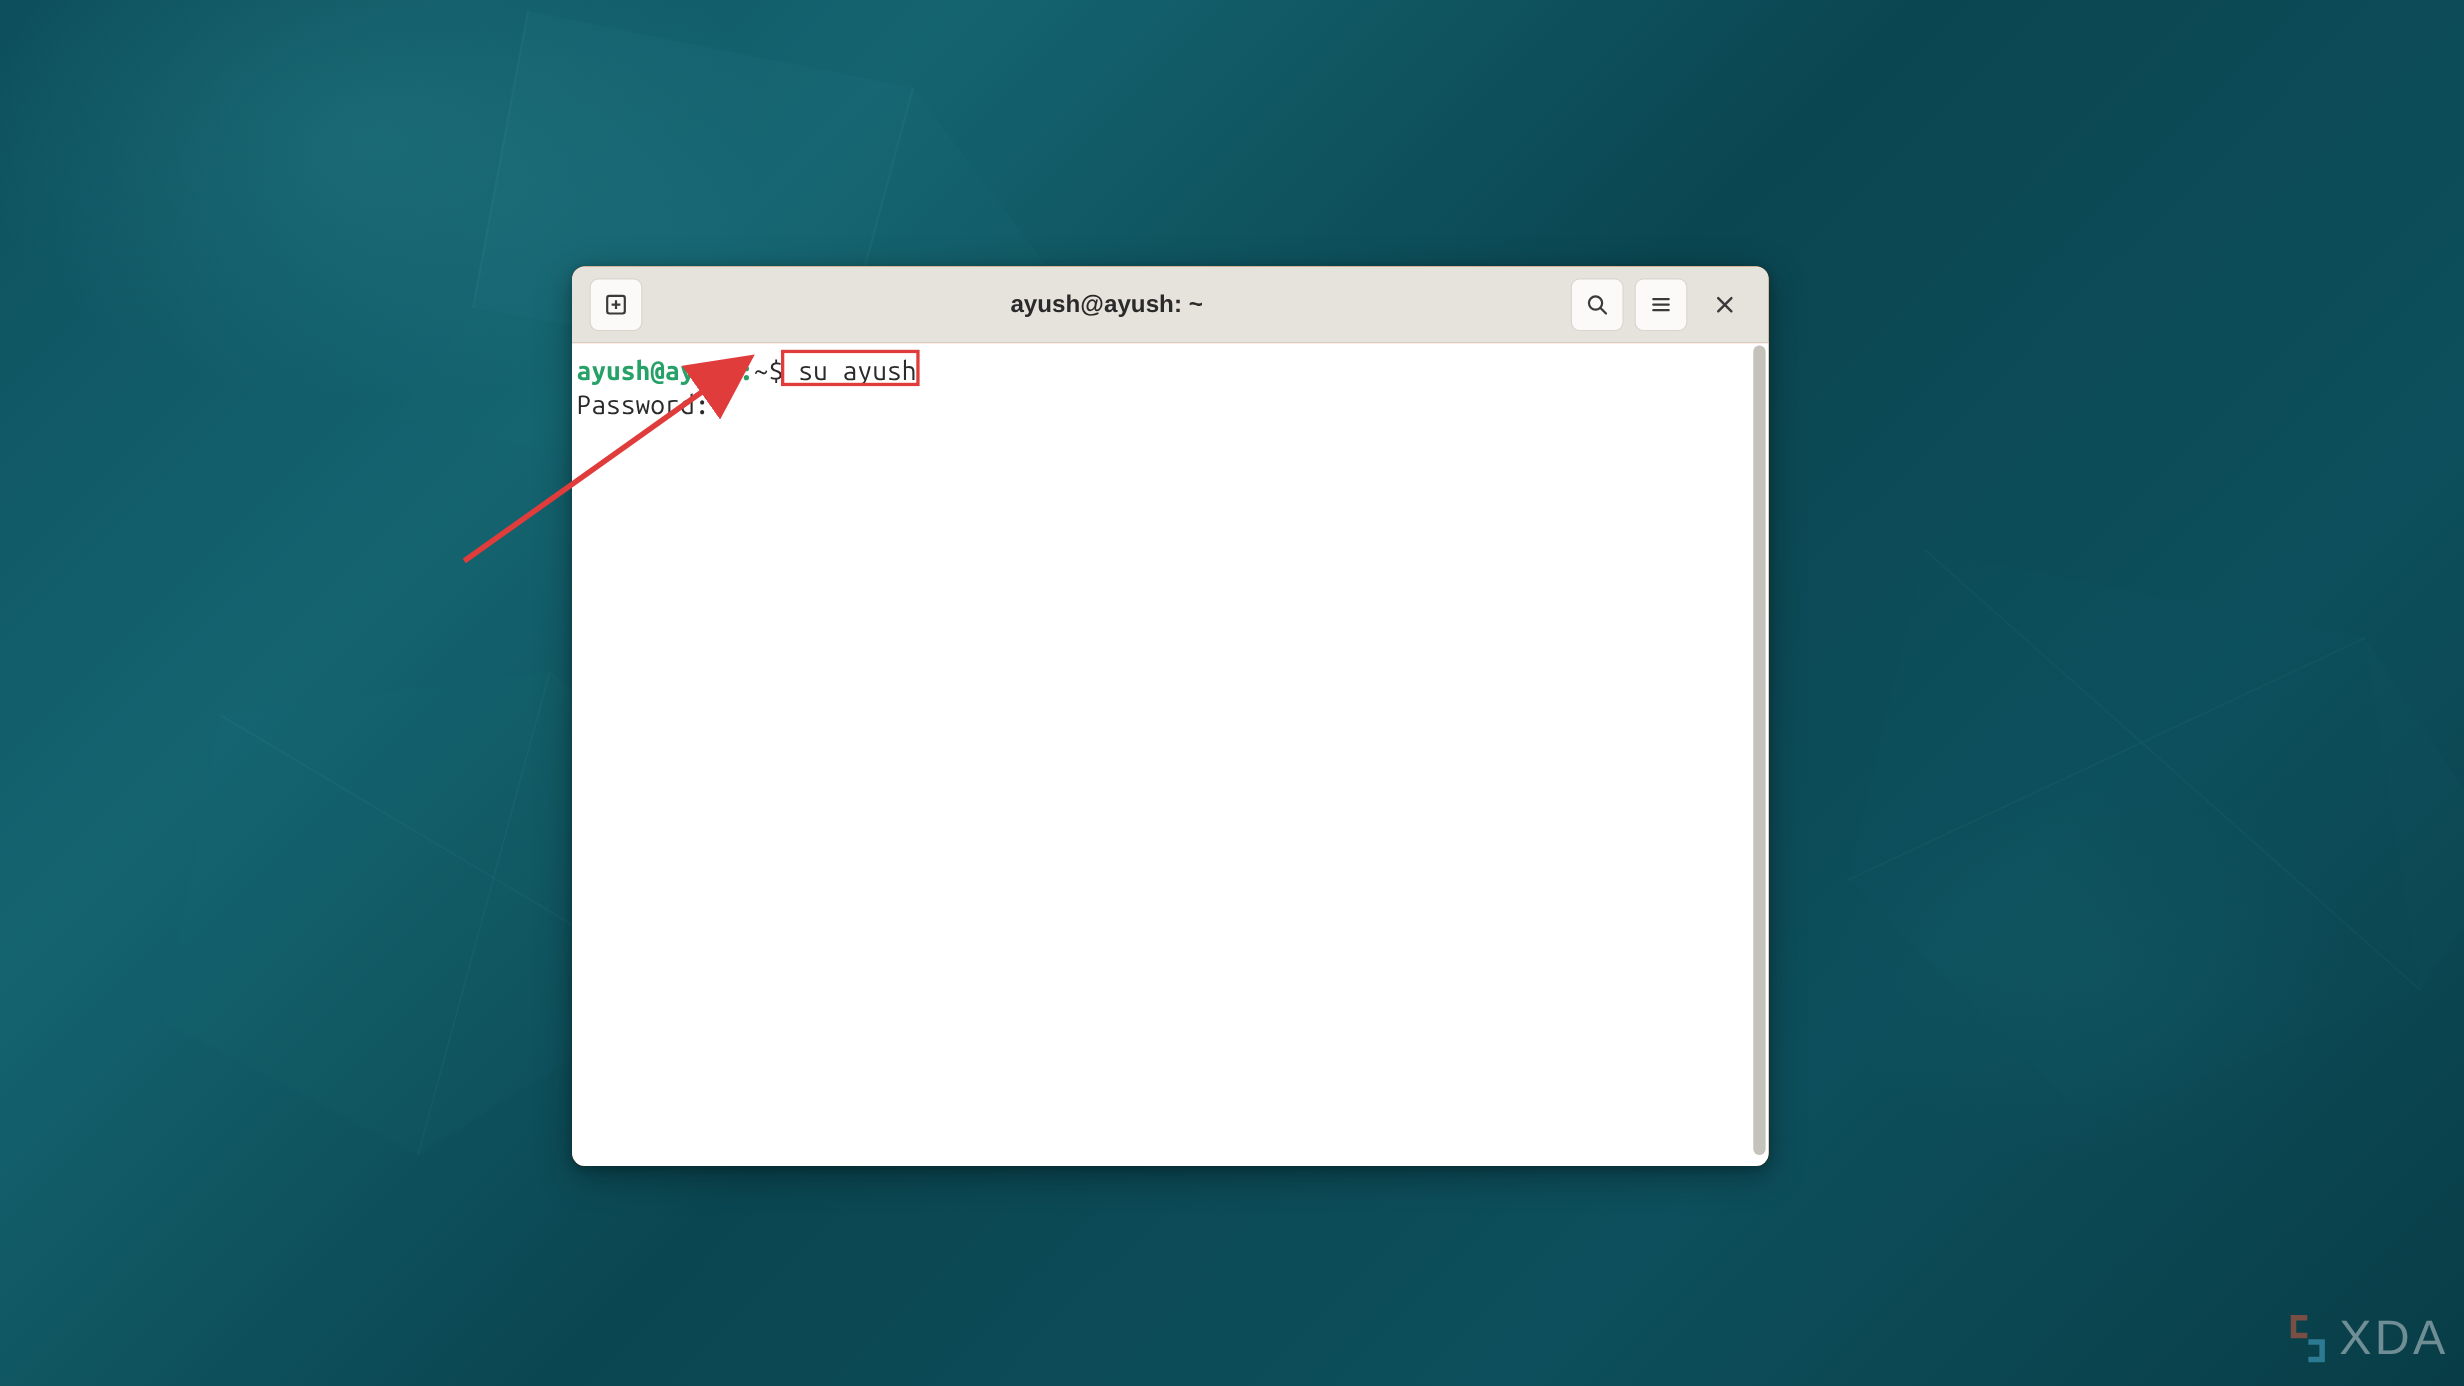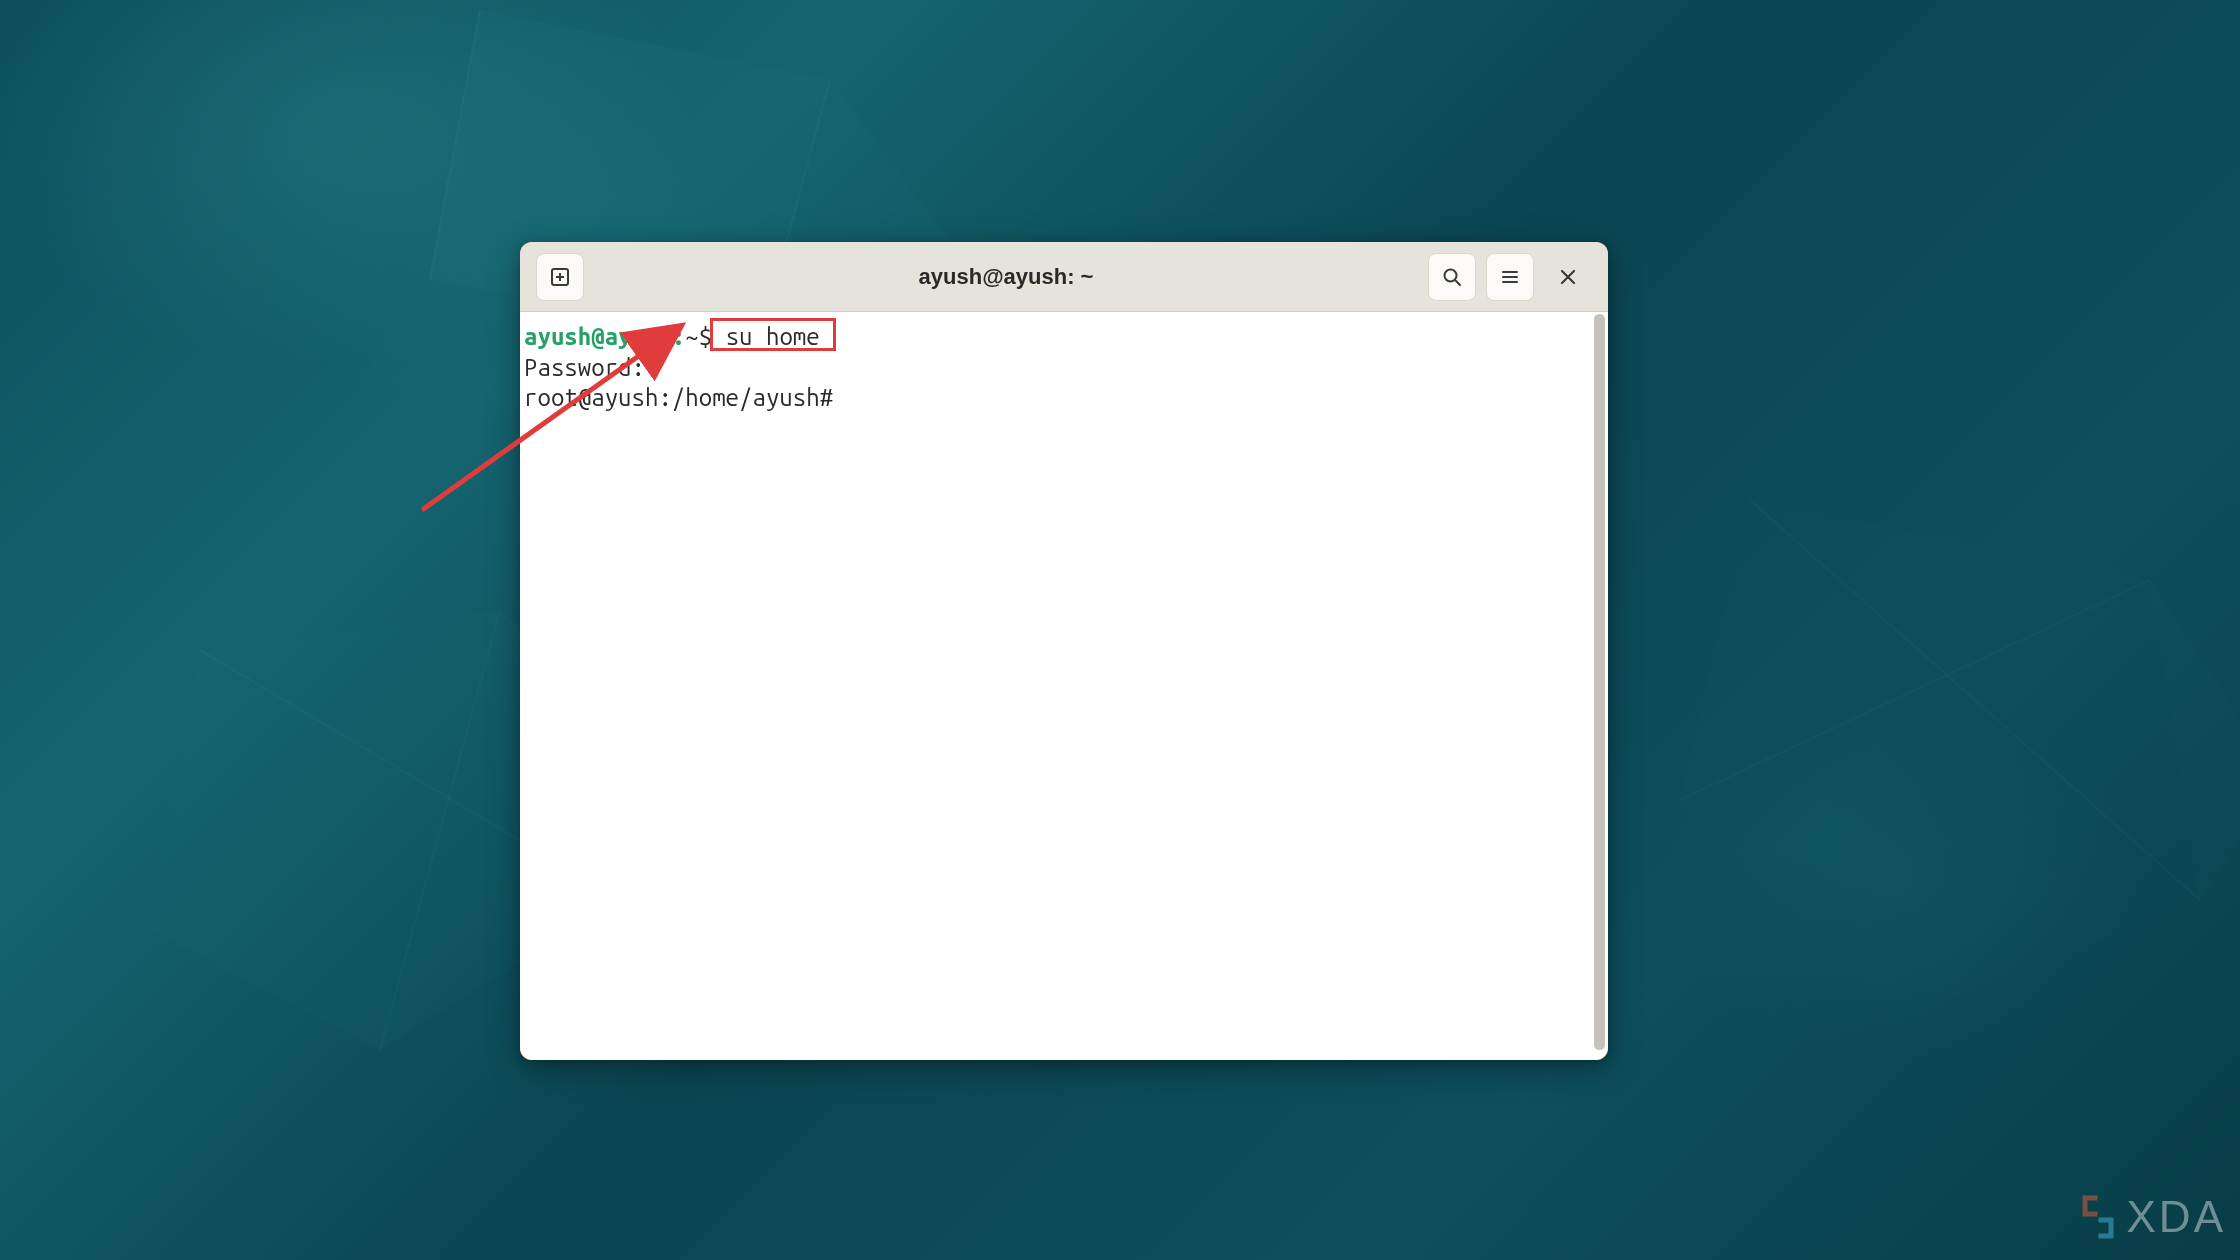--- a/index.html
+++ b/index.html
@@ -238,23 +238,22 @@
       <div class="close-button">
         <svg width="20" height="20" viewBox="0 0 20 20">
           <line x1="4" y1="4" x2="16" y2="16" stroke="#3a3a3a" stroke-width="2.2" stroke-linecap="round"></line>
           <line x1="16" y1="4" x2="4" y2="16" stroke="#3a3a3a" stroke-width="2.2" stroke-linecap="round"></line>
         </svg>
       </div>
     </div>
   </div>
 
   <div class="terminal-body">
-    <div class="terminal-line"><span class="prompt-user">ayush@ayush</span><span class="prompt-sep">:</span><span class="prompt-path">~</span><span class="prompt-symbol">$</span><span class="command-text"> </span><span class="command-text">su home</span></div>
+    <div class="terminal-line"><span class="prompt-user">ayush@ayush</span><span class="prompt-sep">:</span><span class="prompt-path">~</span><span class="prompt-symbol">$</span><span class="command-text"> </span><span class="command-text">su ayush</span></div>
     <div class="terminal-line command-text">Password:</div>
-    <div class="terminal-line command-text">root@ayush:/home/ayush#</div>
 
     <div class="highlight-box" style="left:190px; top:6px; width:126px; height:33px;"></div>
   </div>
 
   <div class="scrollbar-track"></div>
   <div class="scrollbar-thumb"></div>
 </div>
 
 <svg class="annotation-arrow" style="left:410px; top:310px; width:300px; height:220px;" viewBox="0 0 300 220">
   <defs>

